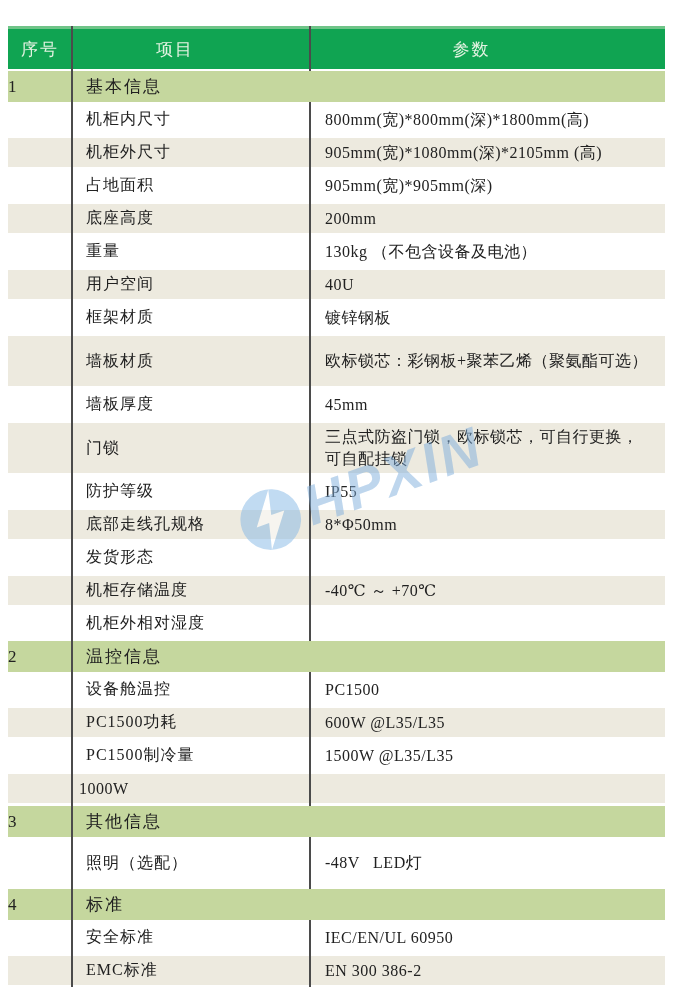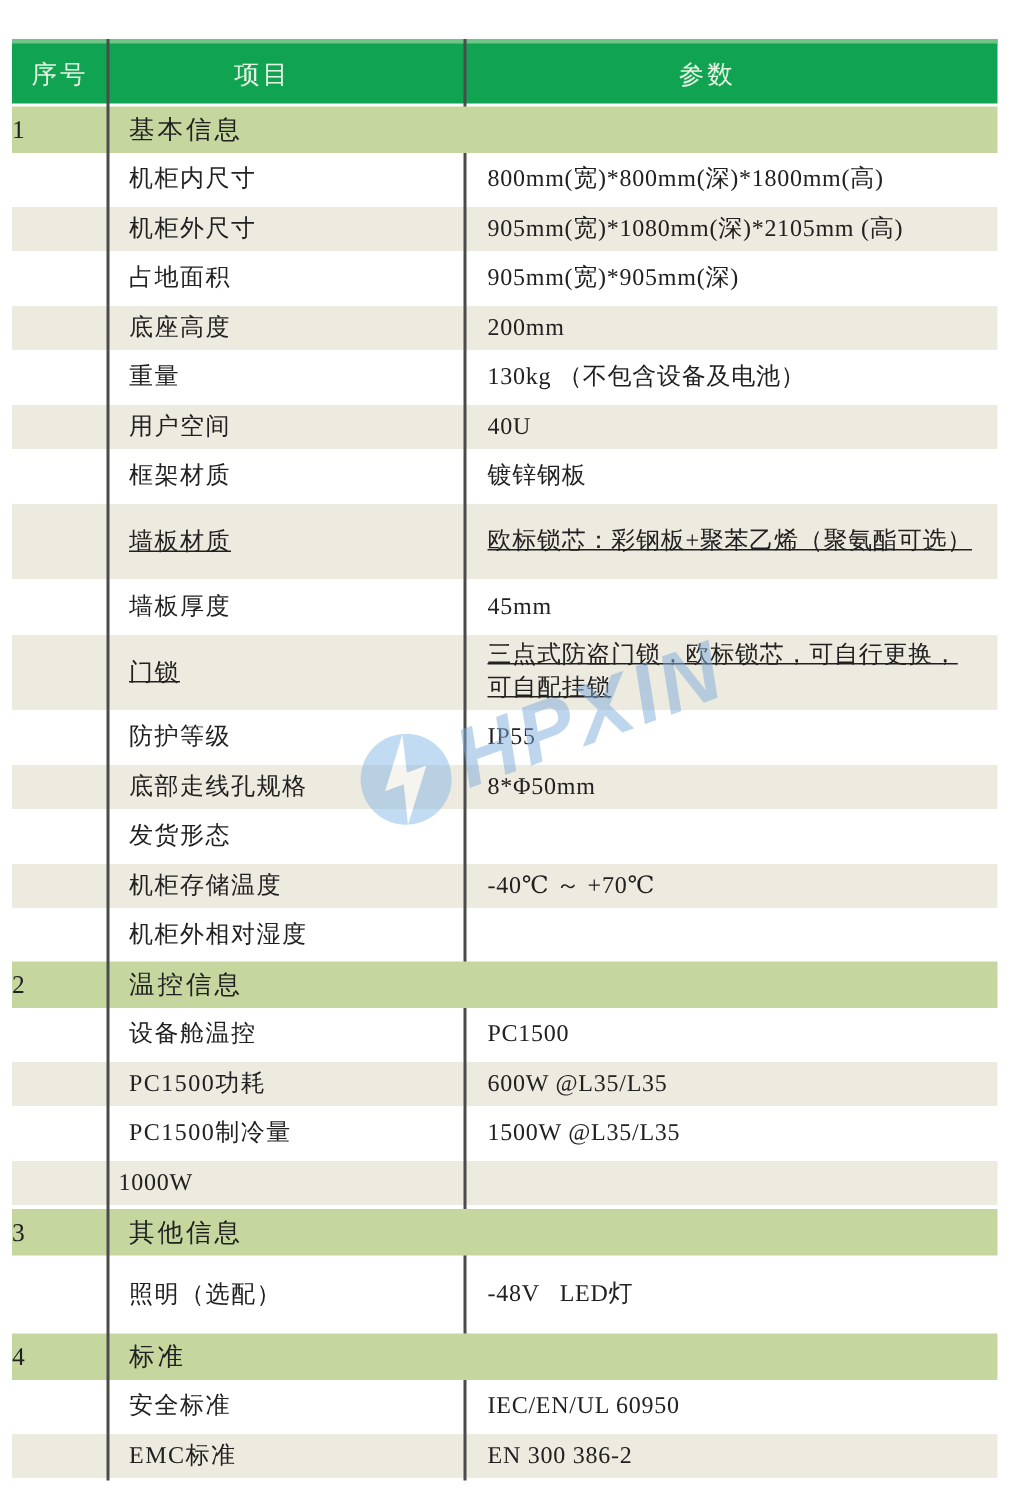--- a/index.html
+++ b/index.html
@@ -51,21 +51,21 @@
     letter-spacing: 2px;
   }
   .row.data {
     min-height: 33px;
     padding: 2px 0;
     box-sizing: border-box;
     background-clip: content-box;
     background-color: transparent;
   }
   .row.data.shaded { background-color: var(--shade-bg, #EDEADF); }
-  .row.data.tall   { min-height: 54px; text-decoration: underline; }
+  .row.data.tall   { min-height: 54px; }
   .row.data.medium { min-height: 50px; }
   .cell { display: flex; align-items: center; box-sizing: border-box; }
   .row.data .c1 { width: 64px; }
   .row.data .c2 {
     width: 246px; padding-left: 14px;
     font-size: 16px; letter-spacing: 1px;
   }
   .row.data .c3 {
     flex: 1; padding-left: 7px; padding-right: 6px;
     font-size: 16px; letter-spacing: 0.5px;

